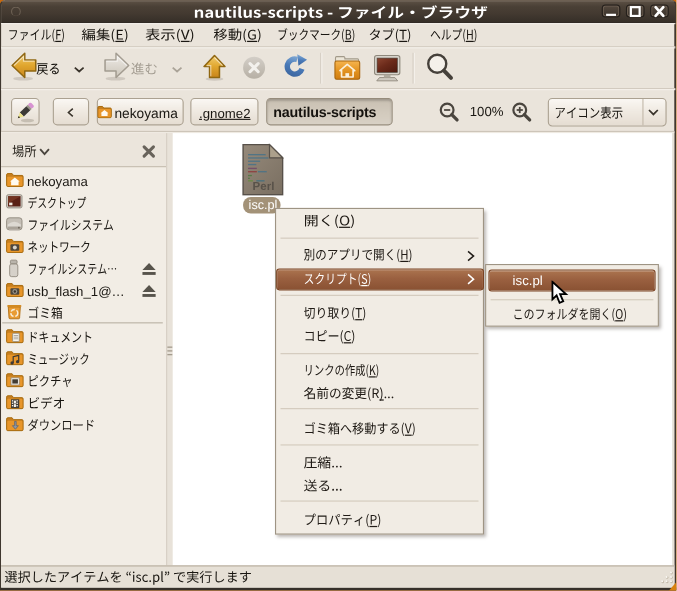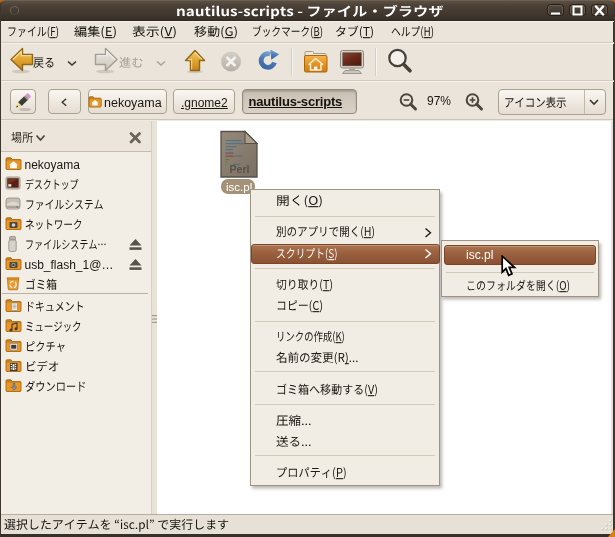--- a/index.html
+++ b/index.html
@@ -197,27 +197,27 @@
 <div style="position:absolute;left:87.5px;top:88.5px;width:79.5px;height:25.5px;background:linear-gradient(#faf7f3,#f0eae2 45%,#e5ddd2);border:1px solid #aba191;border-radius:4px;"></div>
 <svg style="position:absolute;left:87.5px;top:95px" width="14" height="13">
     <path d="M1 2.8 Q1 1.8 2 1.8 L5.2 1.8 L6.3 3.2 L12.2 3.2 Q13.2 3.2 13.2 4.2 L13.2 11 Q13.2 12 12.2 12 L2 12 Q1 12 1 11 Z" fill="#c87f1f" stroke="#a86a0c" stroke-width="0.9"></path>
     <rect x="1.5" y="4.2" width="11.2" height="7.3" rx="0.8" fill="#e8962a"></rect>
     <path d="M7 5 L10.6 8 L9.8 8 L9.8 10.5 L4.2 10.5 L4.2 8 L3.4 8 Z" fill="#fffaf0"></path>
   </svg>
 <div style="position:absolute;left:104px;top:95.5px;width:58px;height:14px;font:12.5px Liberation Sans,sans-serif;color:#1a1712;line-height:14px;white-space:nowrap;">nekoyama</div>
 <div style="position:absolute;left:172.5px;top:88.5px;width:62.5px;height:25.5px;background:linear-gradient(#faf7f3,#f0eae2 45%,#e5ddd2);border:1px solid #aba191;border-radius:4px;"></div>
 <div style="position:absolute;left:181px;top:95.5px;width:50px;height:14px;font:12px Liberation Sans,sans-serif;color:#1a1712;line-height:14px;white-space:nowrap;text-decoration:underline;">.gnome2</div>
 <div style="position:absolute;left:242px;top:88.5px;width:115px;height:25.5px;background:linear-gradient(#c9c0b2,#d2cabd 55%,#d8d1c5);border:1px solid #968c7c;border-radius:4px;box-shadow:inset 0 1.5px 2px rgba(0,0,0,0.22);"></div>
-<div style="position:absolute;left:248.5px;top:95px;width:105px;height:14px;font:bold 13px Liberation Sans,sans-serif;color:#15120e;line-height:14px;white-space:nowrap;letter-spacing:-0.2px;text-decoration:underline;">nautilus-scripts</div>
+<div style="position:absolute;left:248.5px;top:95px;width:105px;height:14px;font:bold 13px Liberation Sans,sans-serif;color:#15120e;line-height:14px;white-space:nowrap;letter-spacing:-0.2px;">nautilus-scripts</div>
 <svg style="position:absolute;left:398px;top:92px" width="21" height="20">
     <circle cx="8.5" cy="8" r="5.8" fill="none" stroke="#4a453e" stroke-width="2"></circle>
     <path d="M12.7 12.2 L17.5 17" stroke="#4a453e" stroke-width="3" stroke-linecap="round"></path>
     <rect x="5.7" y="7.2" width="5.6" height="1.6" fill="#4a453e"></rect>
   </svg>
-<div style="position:absolute;left:427px;top:94px;width:40px;height:14px;font:12px Liberation Sans,sans-serif;color:#1a1712;line-height:14px;">97%</div>
+<div style="position:absolute;left:427px;top:94px;width:40px;height:14px;font:12px Liberation Sans,sans-serif;color:#1a1712;line-height:14px;">100%</div>
 <svg style="position:absolute;left:464px;top:92px" width="21" height="20">
     <circle cx="8.5" cy="8" r="5.8" fill="none" stroke="#4a453e" stroke-width="2"></circle>
     <path d="M12.7 12.2 L17.5 17" stroke="#4a453e" stroke-width="3" stroke-linecap="round"></path>
     <rect x="5.7" y="7.2" width="5.6" height="1.6" fill="#4a453e"></rect>
     <rect x="7.7" y="5.2" width="1.6" height="5.6" fill="#4a453e"></rect>
   </svg>
 <div style="position:absolute;left:497.5px;top:89px;width:108.5px;height:25.5px;background:linear-gradient(#faf7f3,#f0eae2 45%,#e5ddd2);border:1px solid #aba191;border-radius:4px;"></div>
 <svg style="position:absolute;left:503.5px;top:92.6px;overflow:visible" width="65" height="20">
     <g transform="scale(0.8681 1)">
       <path d="M11.2 5.8 10.6 5.2C10.4 5.3 10 5.3 9.7 5.3C9 5.3 3.4 5.3 2.9 5.3C2.4 5.3 1.9 5.3 1.5 5.2V6.3C2 6.3 2.4 6.2 2.9 6.2C3.4 6.2 8.9 6.2 9.7 6.2C9.3 7 8.2 8.3 7.1 8.9L7.9 9.6C9.2 8.6 10.4 7.1 10.8 6.2C10.9 6.1 11.1 5.9 11.2 5.8ZM6.4 7.4H5.3C5.3 7.7 5.4 8 5.4 8.3C5.4 10.3 5.1 12 3.2 13.1C2.9 13.3 2.5 13.5 2.1 13.6L3 14.4C6.1 12.8 6.4 10.6 6.4 7.4Z M13 9.6 13.5 10.5C15.2 10 16.8 9.3 18.1 8.6V13C18.1 13.5 18 14.1 18 14.3H19.2C19.1 14.1 19.1 13.5 19.1 13V7.9C20.3 7.1 21.4 6.2 22.4 5.3L21.6 4.5C20.7 5.5 19.5 6.6 18.3 7.3C16.9 8.2 15.1 9 13 9.6Z M25.9 12.3V13.4C26.2 13.4 26.8 13.4 27.3 13.4H33.1L33.1 14H34.2C34.2 13.8 34.1 13.3 34.1 12.9V6.7C34.1 6.4 34.2 6 34.2 5.7C33.9 5.7 33.6 5.8 33.3 5.8H27.4C27 5.8 26.5 5.7 26.1 5.7V6.8C26.3 6.7 26.9 6.7 27.4 6.7H33.1V12.4H27.2C26.7 12.4 26.2 12.3 25.9 12.3Z M38.7 5.1 38 5.9C38.9 6.5 40.4 7.7 41 8.4L41.8 7.6C41.1 6.9 39.6 5.7 38.7 5.1ZM37.7 13.2 38.3 14.1C40.3 13.8 41.8 13 43 12.3C44.9 11.1 46.3 9.5 47.1 8L46.5 7C45.8 8.5 44.3 10.2 42.5 11.4C41.4 12.1 39.8 12.9 37.7 13.2Z M49.7 14 50 14.9C51.4 14.5 53.5 14 55.4 13.5L55.3 12.7L52.3 13.4V10.7C52.9 10.3 53.6 9.8 54.1 9.3C54.9 12 56.5 14 59 14.8C59.1 14.6 59.4 14.2 59.6 14.1C58.3 13.6 57.2 12.9 56.4 11.9C57.2 11.5 58.2 10.8 58.9 10.2L58.2 9.6C57.6 10.2 56.7 10.8 55.9 11.3C55.5 10.7 55.2 10 54.9 9.2H59.2V8.4H54.4V7.4H58.4V6.6H54.4V5.6H58.8V4.8H54.4V3.8H53.5V4.8H49.2V5.6H53.5V6.6H49.7V7.4H53.5V8.4H48.8V9.2H52.9C51.7 10.2 49.9 11.1 48.3 11.6C48.5 11.8 48.8 12.1 48.9 12.3C49.7 12 50.6 11.7 51.4 11.2V13.7Z M62.8 9.7C62.3 11.1 61.4 12.4 60.4 13.2C60.6 13.4 61.1 13.6 61.2 13.8C62.2 12.9 63.1 11.4 63.7 10ZM68.2 10.1C69.1 11.2 70 12.8 70.3 13.8L71.2 13.4C70.8 12.4 69.9 10.9 69 9.7ZM61.8 4.7V5.6H70.2V4.7ZM60.7 7.6V8.5H65.5V13.7C65.5 13.9 65.5 13.9 65.2 13.9C65 14 64.2 14 63.4 13.9C63.6 14.2 63.7 14.6 63.7 14.9C64.8 14.9 65.5 14.9 65.9 14.7C66.4 14.6 66.5 14.3 66.5 13.7V8.5H71.3V7.6Z" fill="#1a1712"></path>

